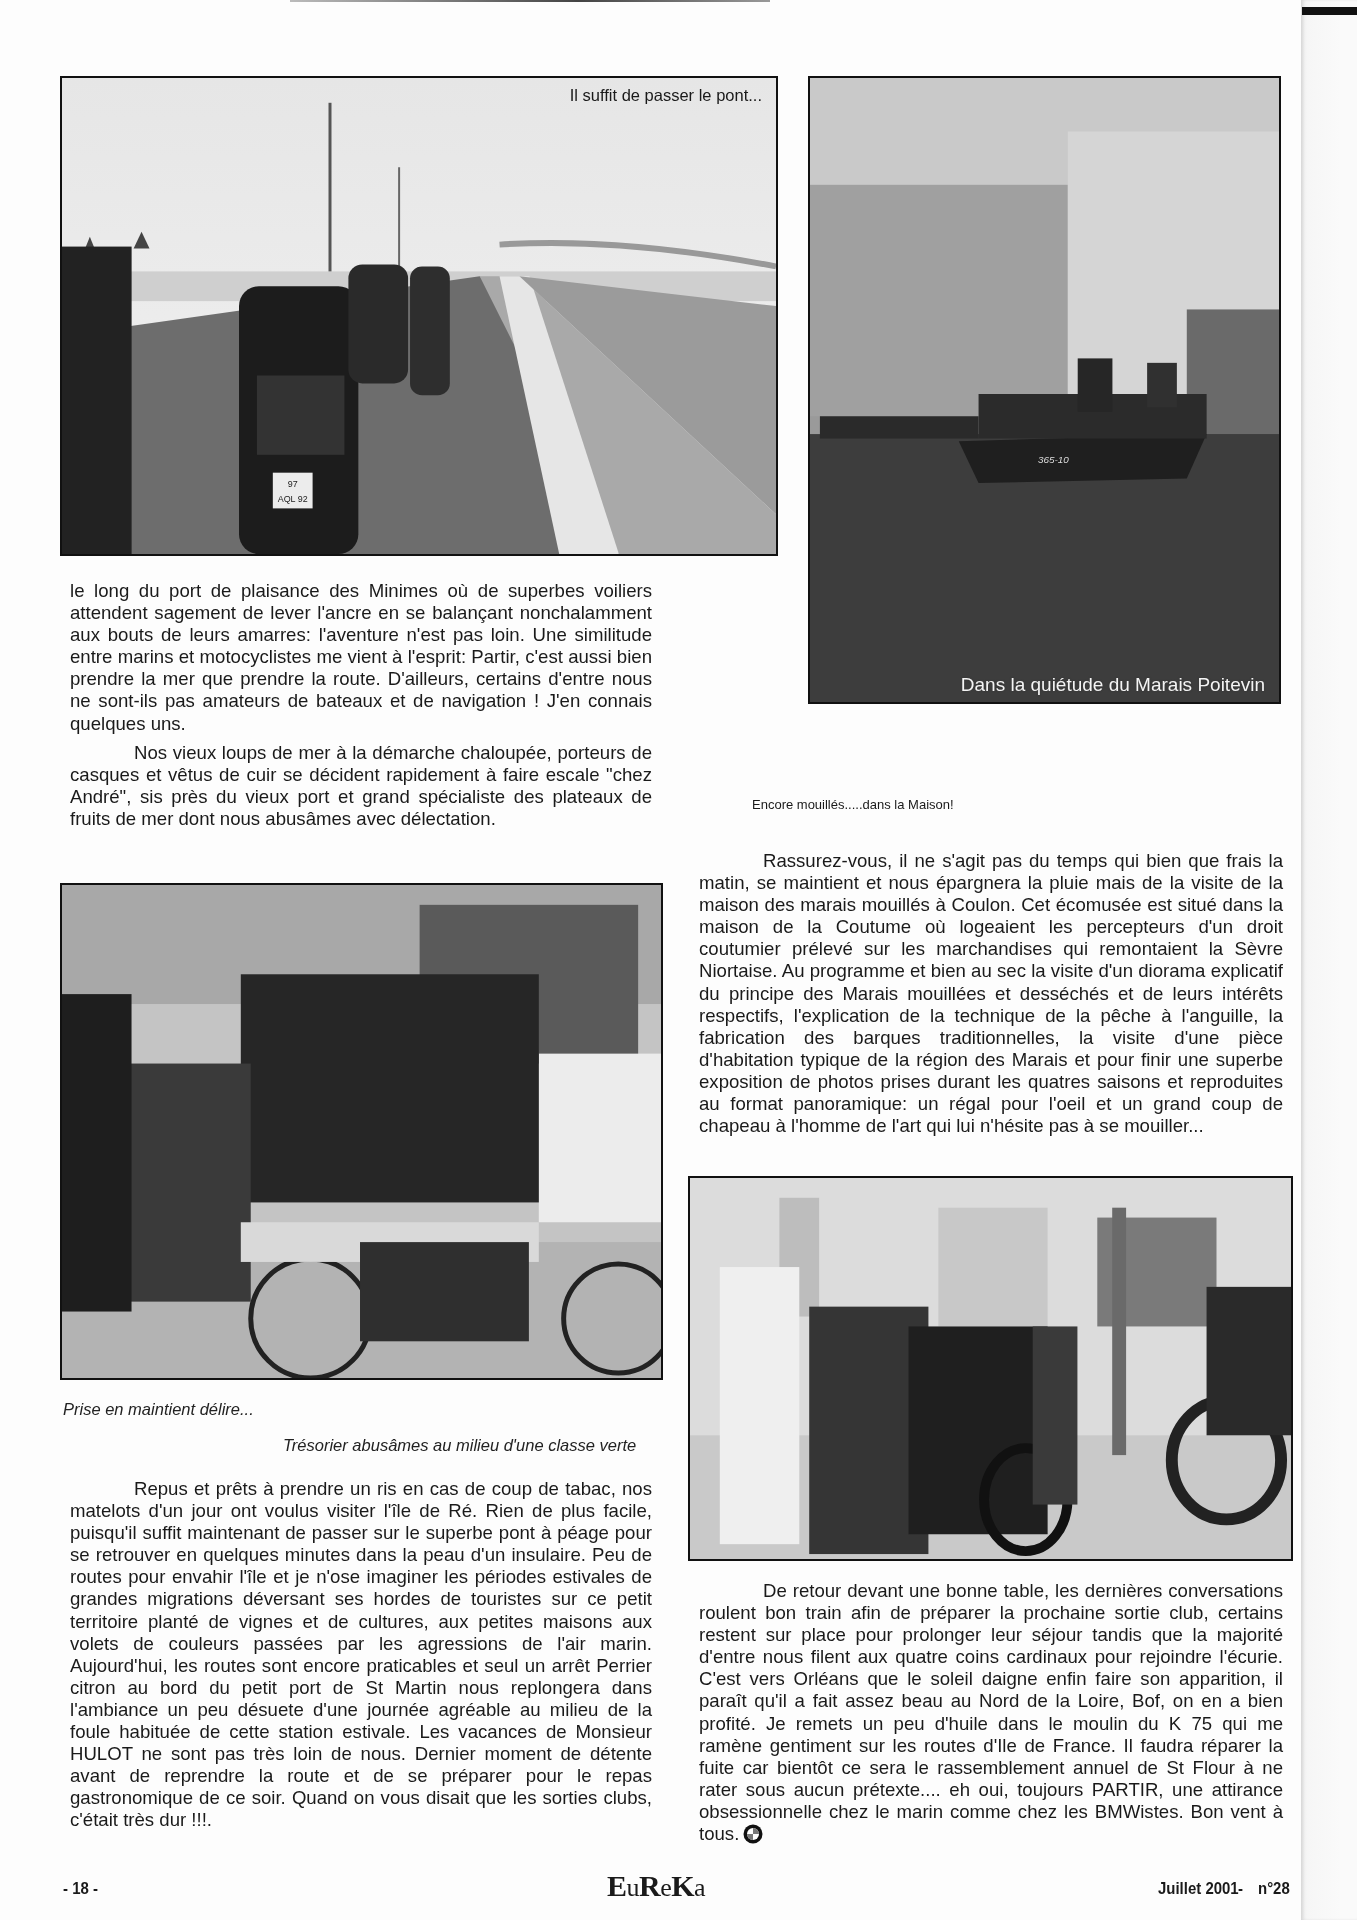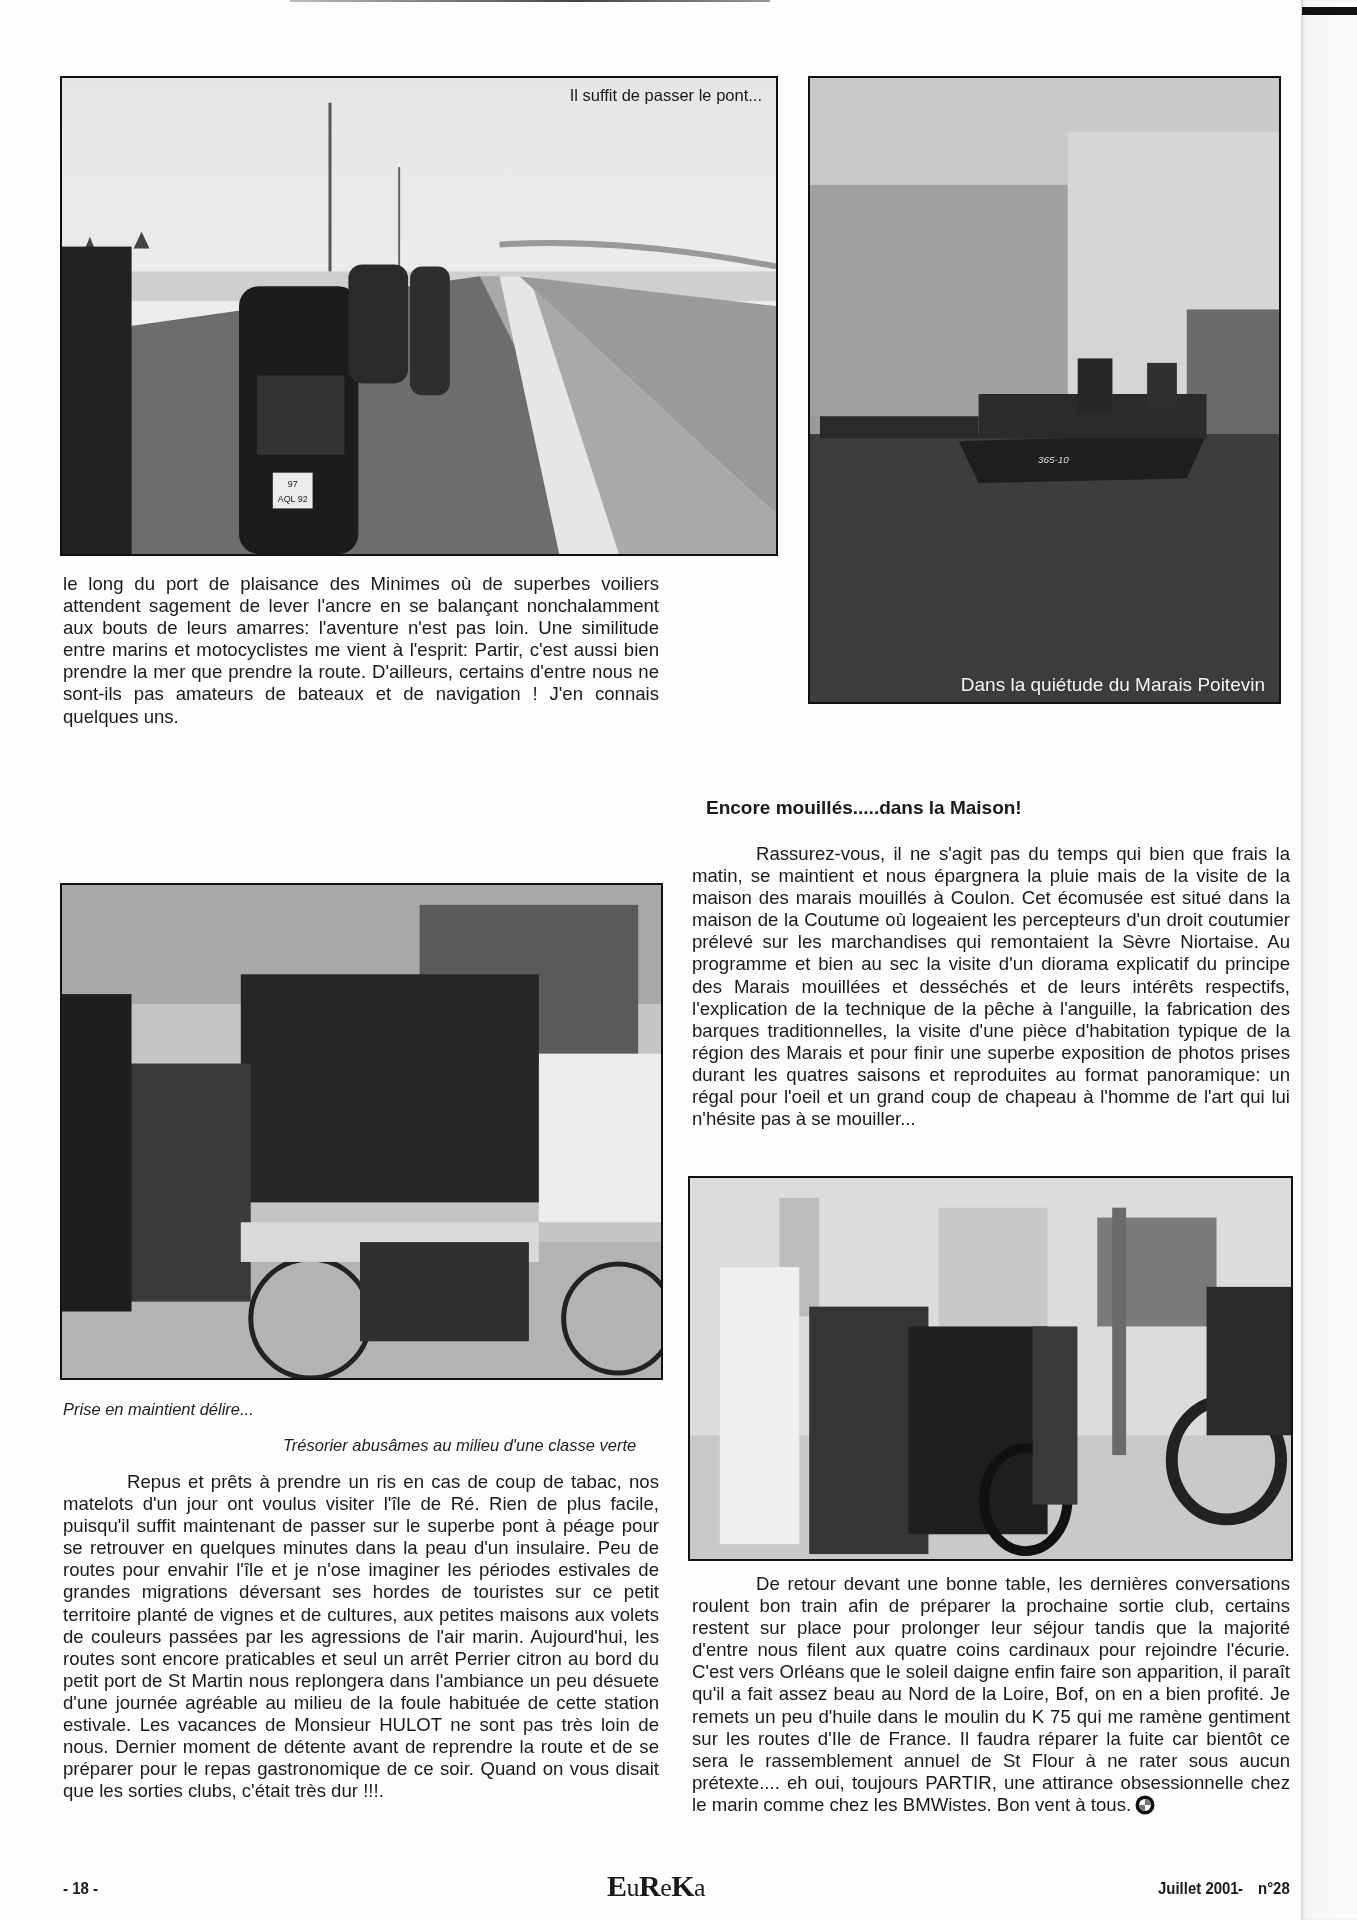--- a/index.html
+++ b/index.html
@@ -42,30 +42,30 @@
   .caption {
     position: absolute; font-style: italic; font-size: 16.5px; color: #222; white-space: nowrap;
   }
   #cap-sidecar { left: 63px; top: 1400px; }
   #cap-class { left: 283px; top: 1436px; }
 
   .text-block {
     position: absolute; font-size: 18.6px; line-height: 22.1px; text-align: justify;
     color: #1a1a1a;
   }
-  .text-block p { margin: 0; }
+  .text-block p { margin: 7px; }
   .indent { text-indent: 64px; }
 
   #left-upper { left: 63px; top: 573px; width: 596px; }
   #left-lower { left: 63px; top: 1471px; width: 596px; }
   #right-upper { left: 692px; top: 843px; width: 598px; }
   #right-lower { left: 692px; top: 1573px; width: 598px; }
 
   #section-heading {
-    position: absolute; left: 706px; top: 797px; font-weight: bold; font-size: 19px; white-space: nowrap;
+    position: absolute; left: 752px; top: 797px; font-weight: normal; font-size: 13px; white-space: nowrap;
   }
 
   .bmw-logo {
     display: inline-block; width: 20px; height: 20px; vertical-align: -4px; margin-left: 4px;
   }
 
   .footer-text {
     position: absolute; top: 1879px; font-weight: bold; font-size: 17px; white-space: nowrap;
     font-family: "Liberation Sans", sans-serif; transform: scaleX(0.88); transform-origin: left top;
   }
@@ -131,20 +131,21 @@
     <text x="230" y="432" font-size="10" fill="#ddd" font-family="Liberation Sans, sans-serif" font-style="italic">365-10</text>
     <rect x="170" y="355" width="230" height="50" fill="#2b2b2b"></rect>
     <rect x="270" y="315" width="35" height="60" fill="#262626"></rect>
     <rect x="340" y="320" width="30" height="50" fill="#303030"></rect>
   </svg>
   <div class="cap-in-photo" id="cap-marais">Dans la quiétude du Marais Poitevin</div>
 </div>
 
 <div class="text-block" id="left-upper">
   <p>le long du port de plaisance des Minimes où de superbes voiliers attendent sagement de lever l'ancre en se balançant nonchalamment aux bouts de leurs amarres: l'aventure n'est pas loin. Une similitude entre marins et motocyclistes me vient à l'esprit: Partir, c'est aussi bien prendre la mer que prendre la route. D'ailleurs, certains d'entre nous ne sont-ils pas amateurs de bateaux et de navigation ! J'en connais quelques uns.</p>
+  <p class="indent">Nos vieux loups de mer à la démarche chaloupée, porteurs de casques et vêtus de cuir se décident rapidement à faire escale "chez André", sis près du vieux port et grand spécialiste des plateaux de fruits de mer dont nous abusâmes avec délectation.</p>
 </div>
 
 <div id="section-heading">Encore mouillés.....dans la Maison!</div>
 
 <div class="text-block" id="right-upper">
   <p class="indent">Rassurez-vous, il ne s'agit pas du temps qui bien que frais la matin, se maintient et nous épargnera la pluie mais de la visite de la maison des marais mouillés à Coulon. Cet écomusée est situé dans la maison de la Coutume où logeaient les percepteurs d'un droit coutumier prélevé sur les marchandises qui remontaient la Sèvre Niortaise. Au programme et bien au sec la visite d'un diorama explicatif du principe des Marais mouillées et desséchés et de leurs intérêts respectifs, l'explication de la technique de la pêche à l'anguille, la fabrication des barques traditionnelles, la visite d'une pièce d'habitation typique de la région des Marais et pour finir une superbe exposition de photos prises durant les quatres saisons et reproduites au format panoramique: un régal pour l'oeil et un grand coup de chapeau à l'homme de l'art qui lui n'hésite pas à se mouiller...</p>
 </div>
 
 <div class="photo" id="photo-sidecar">
   <svg viewBox="0 0 603 497" preserveAspectRatio="none">

